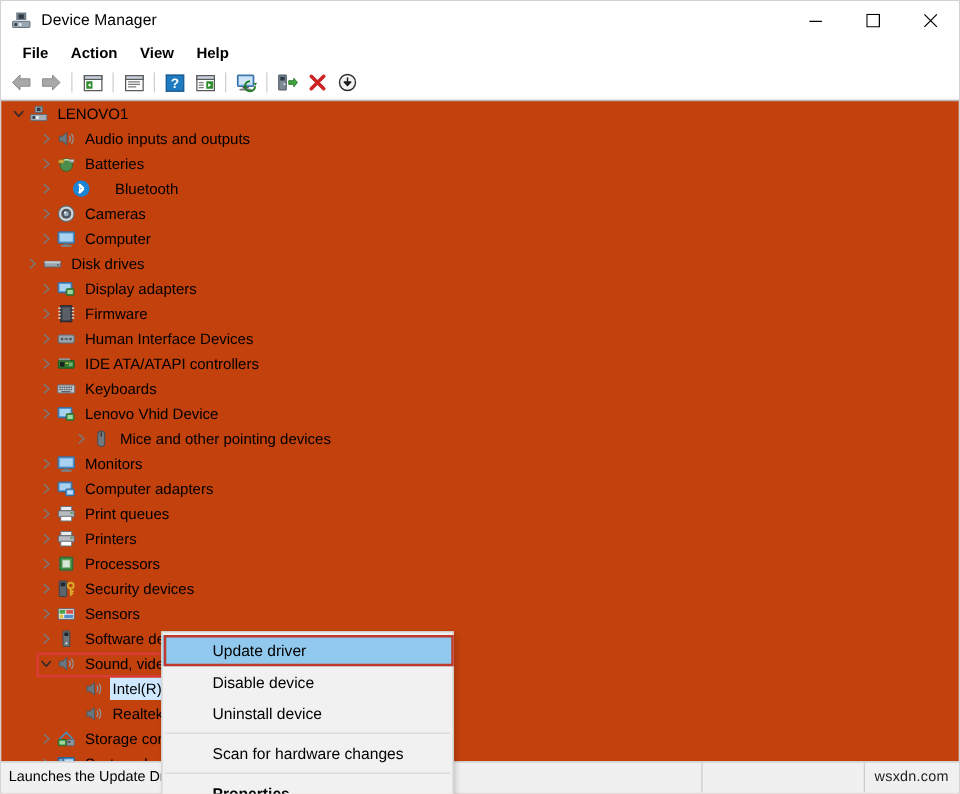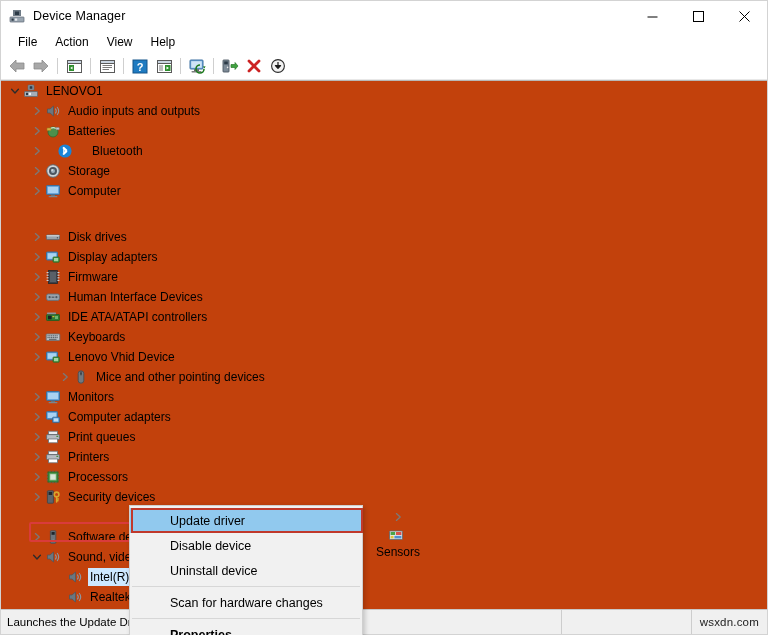--- a/index.html
+++ b/index.html
@@ -76,20 +76,21 @@
     align-items: center;
     padding-left: 8px;
     background: #ffffff;
   }
   .menu-item {
     padding: 3px 9px;
     font-size: 12px;
     color: #000;
     cursor: default;
     line-height: 14px;
+    font-weight: bold;
   }
 
   
   #toolbar {
     height: 26px;
     min-height: 26px;
     display: flex;
     align-items: center;
     background: #ffffff;
     padding-left: 4px;
@@ -415,37 +416,37 @@
             <svg width="10" height="10" viewBox="0 0 10 10">
               <path d="M3.4 1.6 L7.2 5 L3.4 8.4" fill="none" stroke="#7a7a7a" stroke-width="1.3" stroke-linecap="round" stroke-linejoin="round"></path>
             </svg>
           </span>
           <span class="tree-icon"><svg width="16" height="16" viewBox="0 0 16 16">
               <circle cx="8" cy="8" r="6.3" fill="#cfd4d8" stroke="#5e666d" stroke-width="1"></circle>
               <circle cx="8" cy="8" r="4" fill="#4c5660"></circle>
               <circle cx="8" cy="8" r="2" fill="#9fb0bd"></circle>
               <circle cx="7.1" cy="7" r="0.8" fill="#ffffff"></circle>
             </svg></span>
-          <span class="label-box">Storage</span>
+          <span class="label-box">Cameras</span>
         </div>
         <div class="tree-row" style="padding-left:28px;">
           <span class="chev">
             <svg width="10" height="10" viewBox="0 0 10 10">
               <path d="M3.4 1.6 L7.2 5 L3.4 8.4" fill="none" stroke="#7a7a7a" stroke-width="1.3" stroke-linecap="round" stroke-linejoin="round"></path>
             </svg>
           </span>
           <span class="tree-icon"><svg width="16" height="16" viewBox="0 0 16 16">
               <rect x="1.5" y="2.5" width="13" height="9" rx="0.8" fill="#5b9bd5" stroke="#3c6f9c" stroke-width="1"></rect>
               <rect x="2.8" y="3.8" width="10.4" height="6.4" fill="#a9d2f2"></rect>
               <rect x="6" y="11.6" width="4" height="1.5" fill="#6a7279"></rect>
               <rect x="3.6" y="13" width="8.8" height="1.3" rx="0.6" fill="#7d858c"></rect>
             </svg></span>
           <span class="label-box">Computer</span>
         </div>
-        <div class="tree-row" style="padding-left:28px;margin-top:26px;">
+        <div class="tree-row" style="padding-left:17px;">
           <span class="chev">
             <svg width="10" height="10" viewBox="0 0 10 10">
               <path d="M3.4 1.6 L7.2 5 L3.4 8.4" fill="none" stroke="#7a7a7a" stroke-width="1.3" stroke-linecap="round" stroke-linejoin="round"></path>
             </svg>
           </span>
           <span class="tree-icon"><svg width="16" height="16" viewBox="0 0 16 16">
               <rect x="1.5" y="6" width="13" height="4.6" rx="1" fill="#9aa3ab" stroke="#606970" stroke-width="0.9"></rect>
               <rect x="1.5" y="6" width="13" height="1.6" rx="0.8" fill="#c3cad0"></rect>
               <circle cx="12.4" cy="8.8" r="0.7" fill="#4c555c"></circle>
             </svg></span>
@@ -658,21 +659,21 @@
             </svg>
           </span>
           <span class="tree-icon"><svg width="16" height="16" viewBox="0 0 16 16">
               <rect x="2.4" y="1.8" width="6" height="12.4" rx="0.6" fill="#5d656c" stroke="#3b4248" stroke-width="0.8"></rect>
               <rect x="3.6" y="3" width="3.6" height="3" fill="#20262b"></rect>
               <circle cx="11.6" cy="5.4" r="2.3" fill="none" stroke="#d8a72c" stroke-width="1.6"></circle>
               <path d="M11.6 7.6 L11.6 13 M11.6 10 L13.4 10 M11.6 11.8 L13 11.8" stroke="#d8a72c" stroke-width="1.5" stroke-linecap="round"></path>
             </svg></span>
           <span class="label-box">Security devices</span>
         </div>
-        <div class="tree-row" style="padding-left:28px;flex-direction:column;">
+        <div class="tree-row" style="padding-left:28px;">
           <span class="chev">
             <svg width="10" height="10" viewBox="0 0 10 10">
               <path d="M3.4 1.6 L7.2 5 L3.4 8.4" fill="none" stroke="#7a7a7a" stroke-width="1.3" stroke-linecap="round" stroke-linejoin="round"></path>
             </svg>
           </span>
           <span class="tree-icon"><svg width="16" height="16" viewBox="0 0 16 16">
               <rect x="1.6" y="4" width="12.8" height="8.4" rx="0.6" fill="#eceff1" stroke="#5f666c" stroke-width="0.9"></rect>
               <rect x="2.6" y="5" width="4.6" height="3" fill="#4aa34a"></rect>
               <rect x="8" y="5" width="5.4" height="3" fill="#d9514b"></rect>
               <rect x="2.6" y="8.8" width="3" height="2.6" fill="#e0c23f"></rect>

